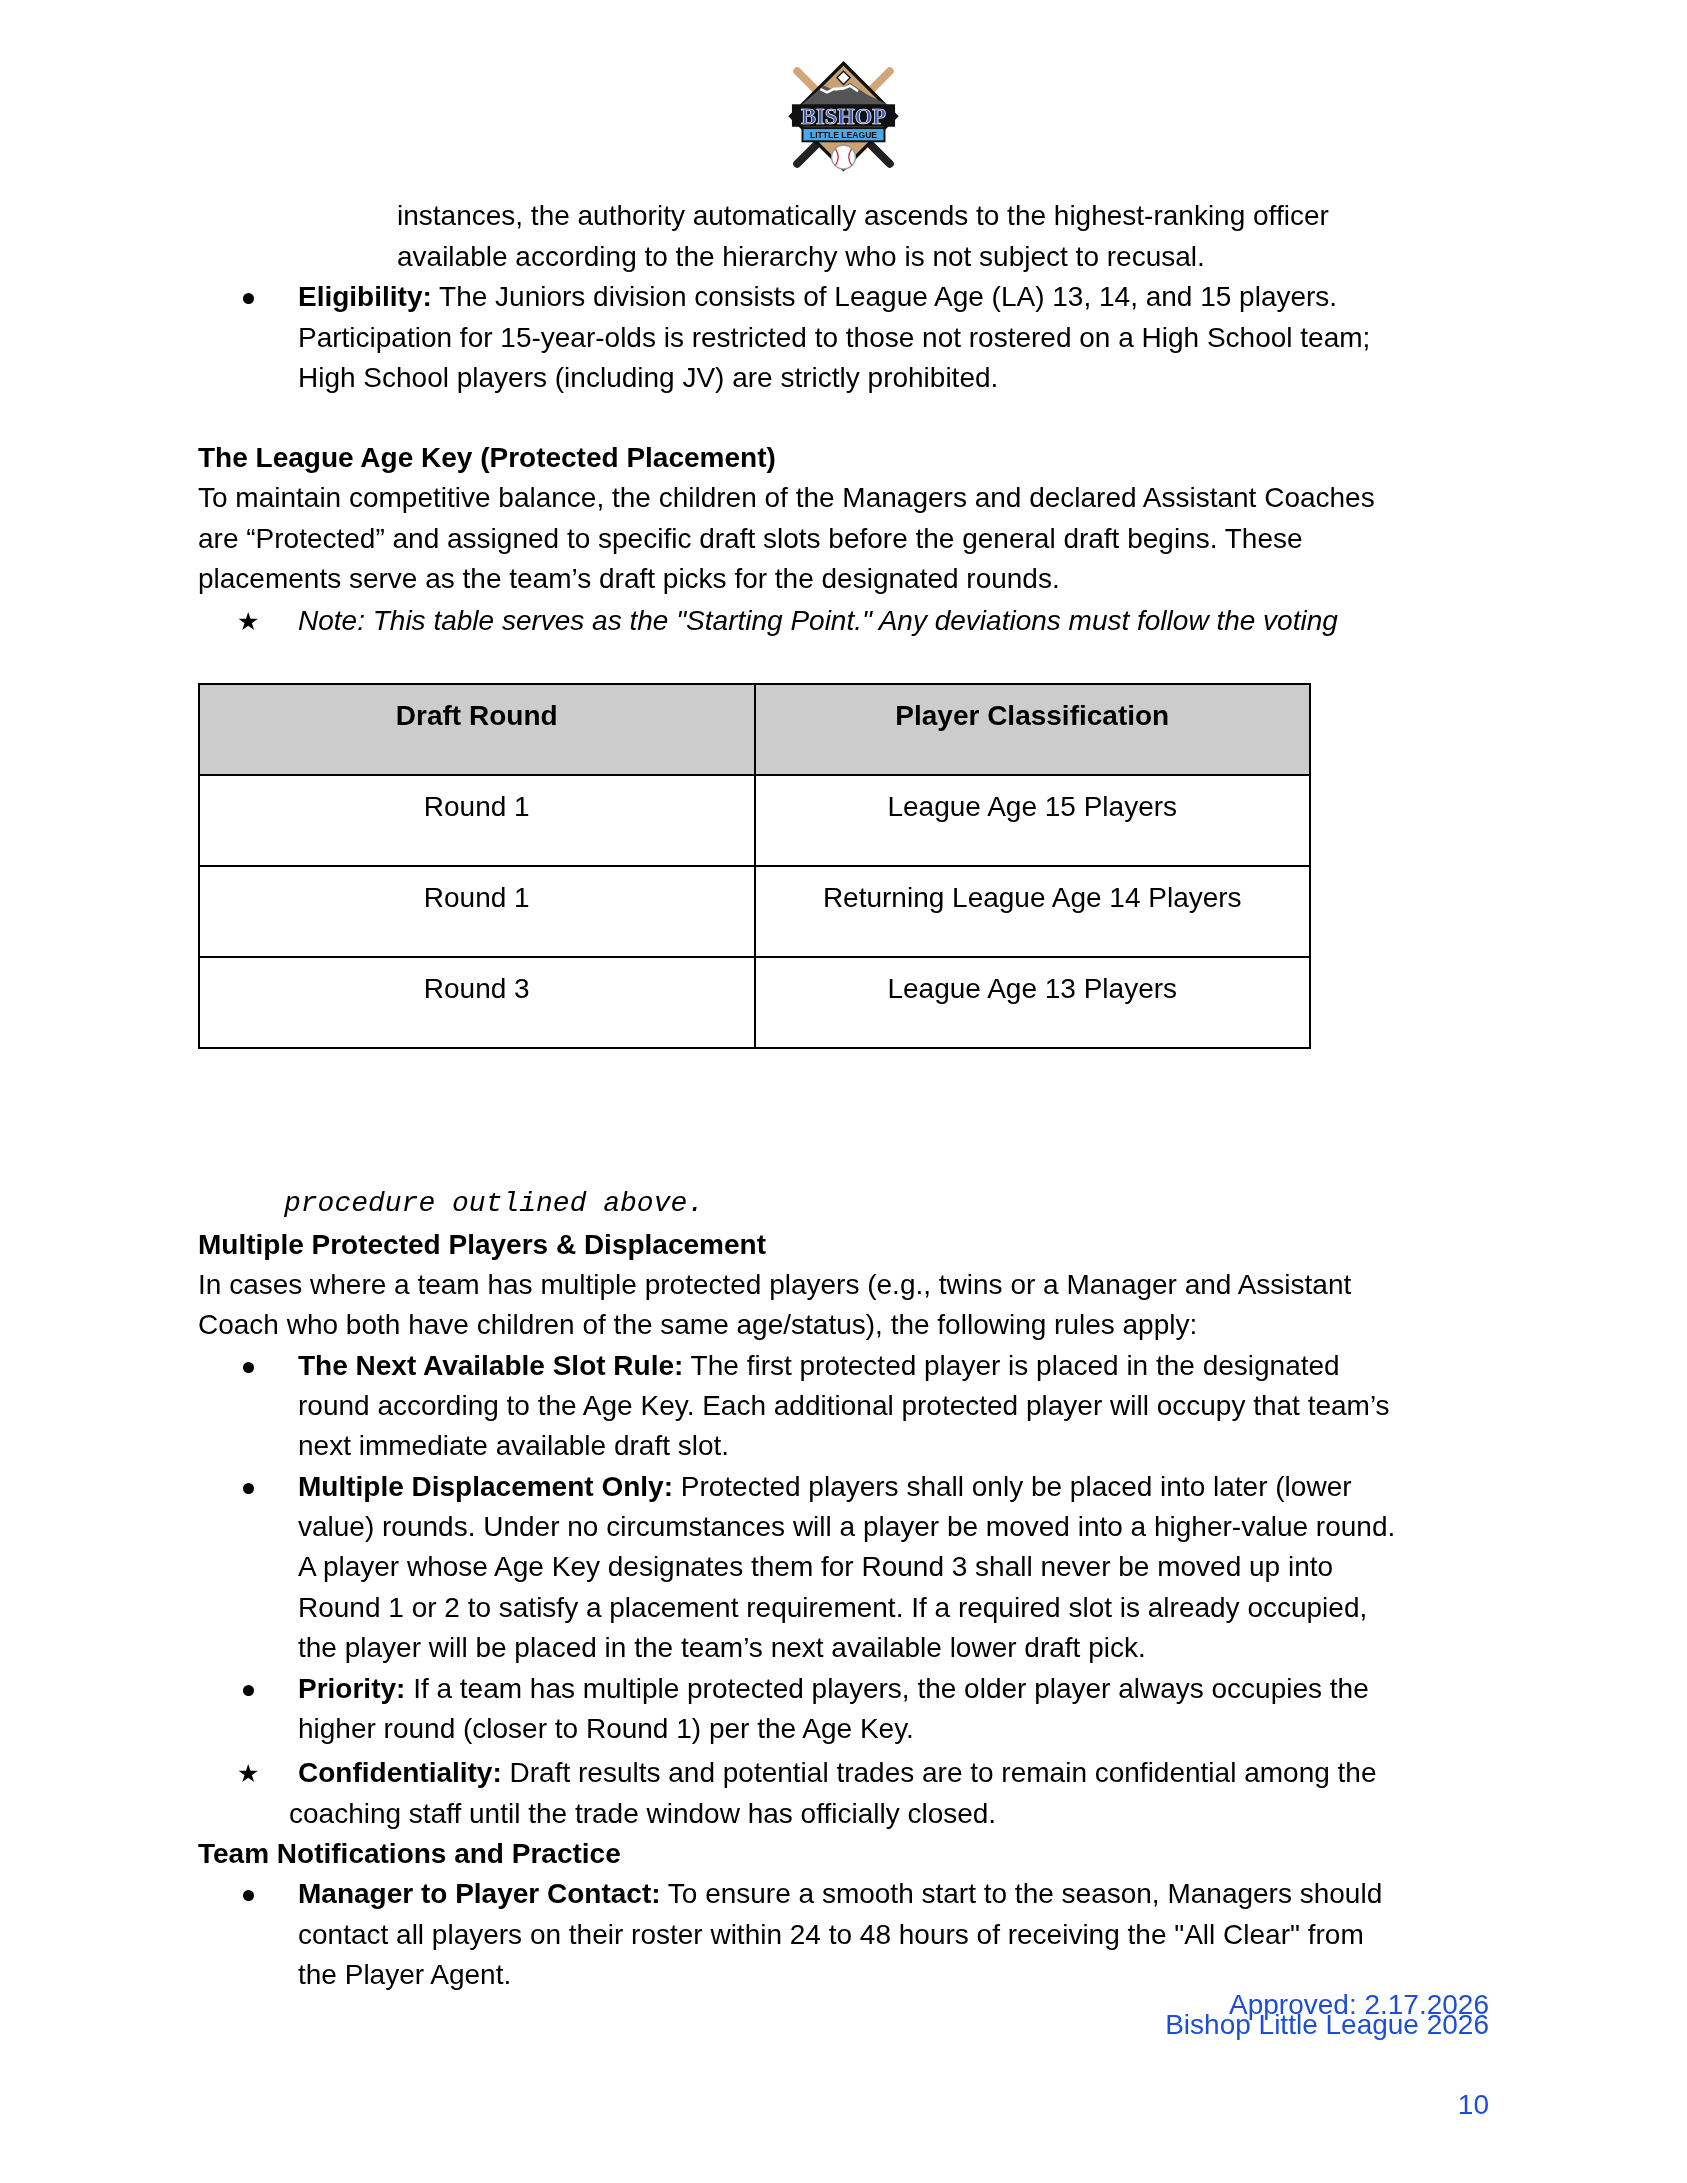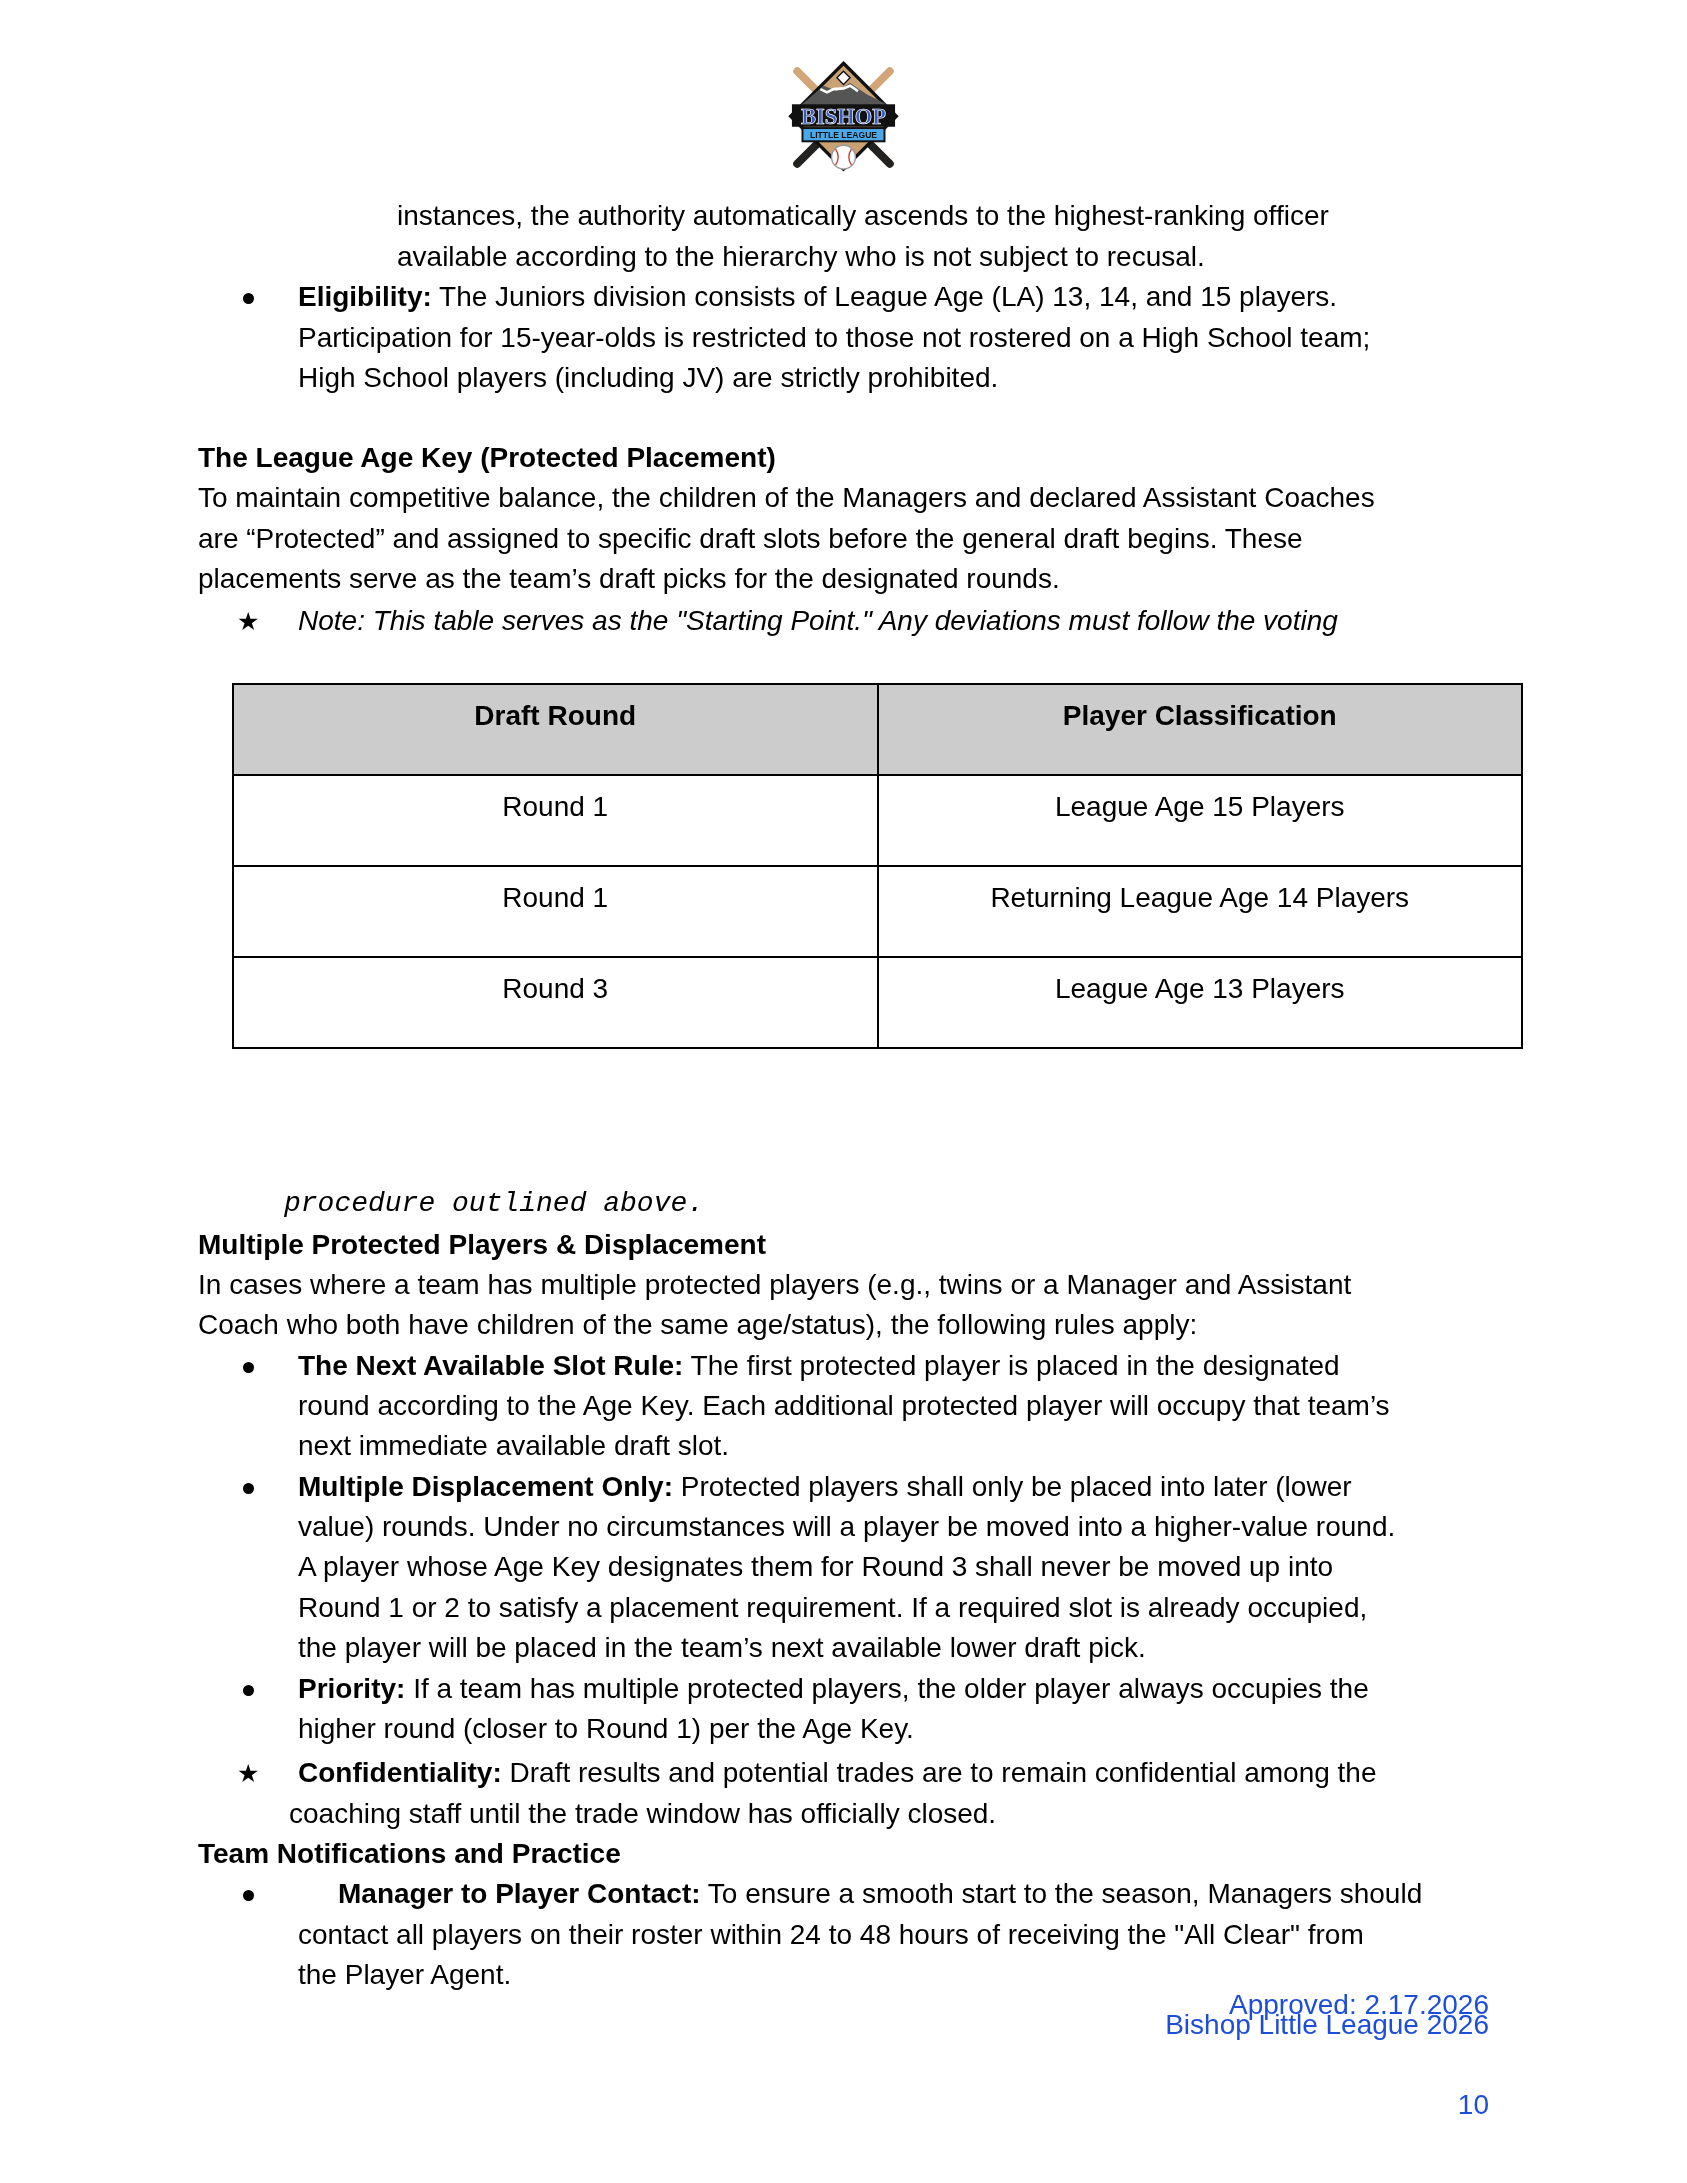--- a/index.html
+++ b/index.html
@@ -4,21 +4,21 @@
 <style>
   html, body { margin: 0; padding: 0; background: #ffffff; }
   body { width: 1687px; height: 2183px; position: relative; overflow: hidden;
          font-family: "Liberation Sans", sans-serif; color: #000; font-size: 28px; }
   .line { position: absolute; white-space: nowrap; line-height: 40px; height: 40px; }
   .b { font-weight: bold; }
   .i { font-style: italic; }
   .marker { position: absolute; width: 26.5px; text-align: center; line-height: 40px; }
   .dot { display: inline-block; width: 11.2px; height: 11.2px; border-radius: 50%; background: #000; vertical-align: middle; }
   .star { font-size: 25px; }
-  table.draft { position: absolute; left: 198px; top: 683px; width: 1291px; border-collapse: collapse; table-layout: fixed; margin-left: 34px; }
+  table.draft { position: absolute; left: 198px; top: 683px; width: 1113px; border-collapse: collapse; table-layout: fixed; }
   table.draft td, table.draft th { border: 2.6px solid #000; height: 91px; vertical-align: top; text-align: center;
       padding-top: 14.6px; font-size: 28px; line-height: 32px; box-sizing: border-box; }
   table.draft th { background: #cccccc; font-weight: bold; }
   .footer { position: absolute; right: 198px; text-align: right; color: #1d4ed8; font-size: 28px; line-height: 40px; white-space: nowrap; }
   .logo { position: absolute; left: 784px; top: 58px; width: 119px; height: 119px; }
 </style>
 </head>
 <body>
 
 <div class="logo">
@@ -122,21 +122,21 @@
 <div class="line" style="left:298px; top:1709px;">higher round (closer to Round 1) per the Age Key.</div>
 
 <div class="marker star" style="left:235px; top:1753px;">★</div>
 <div class="line" style="left:298px; top:1753px;">
   <span class="b">Confidentiality:</span><span> Draft results and potential trades are to remain confidential among the</span>
 </div>
 <div class="line" style="left:289px; top:1794px;">coaching staff until the trade window has officially closed.</div>
 
 <div class="line b" style="left:198px; top:1834px;">Team Notifications and Practice</div>
 <div class="marker" style="left:235px; top:1874px;"><span class="dot"></span></div>
-<div class="line" style="left:298px; top:1874px;margin-left:40px;">
+<div class="line" style="left:298px; top:1874px;">
   <span class="b">Manager to Player Contact:</span><span> To ensure a smooth start to the season, Managers should</span>
 </div>
 <div class="line" style="left:298px; top:1915px;">contact all players on their roster within 24 to 48 hours of receiving the "All Clear" from</div>
 <div class="line" style="left:298px; top:1955px;">the Player Agent.</div>
 
 <div class="footer" style="top:2005px;">Bishop Little League 2026</div>
 <div class="footer" style="top:1985px;text-align:right;">Approved: 2.17.2026</div>
 <div class="footer" style="top:2085px;">10</div>
 
 

